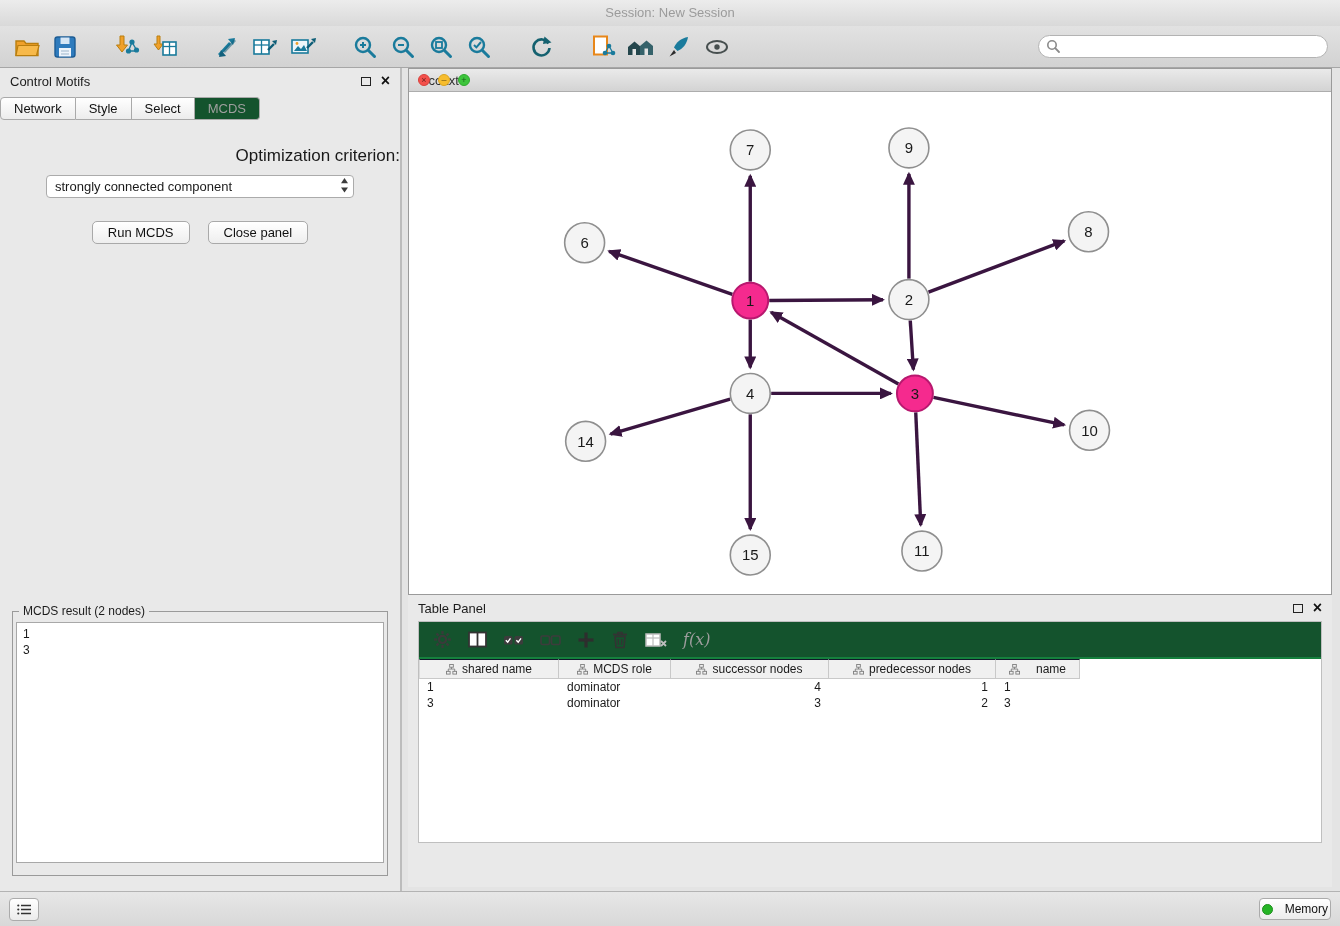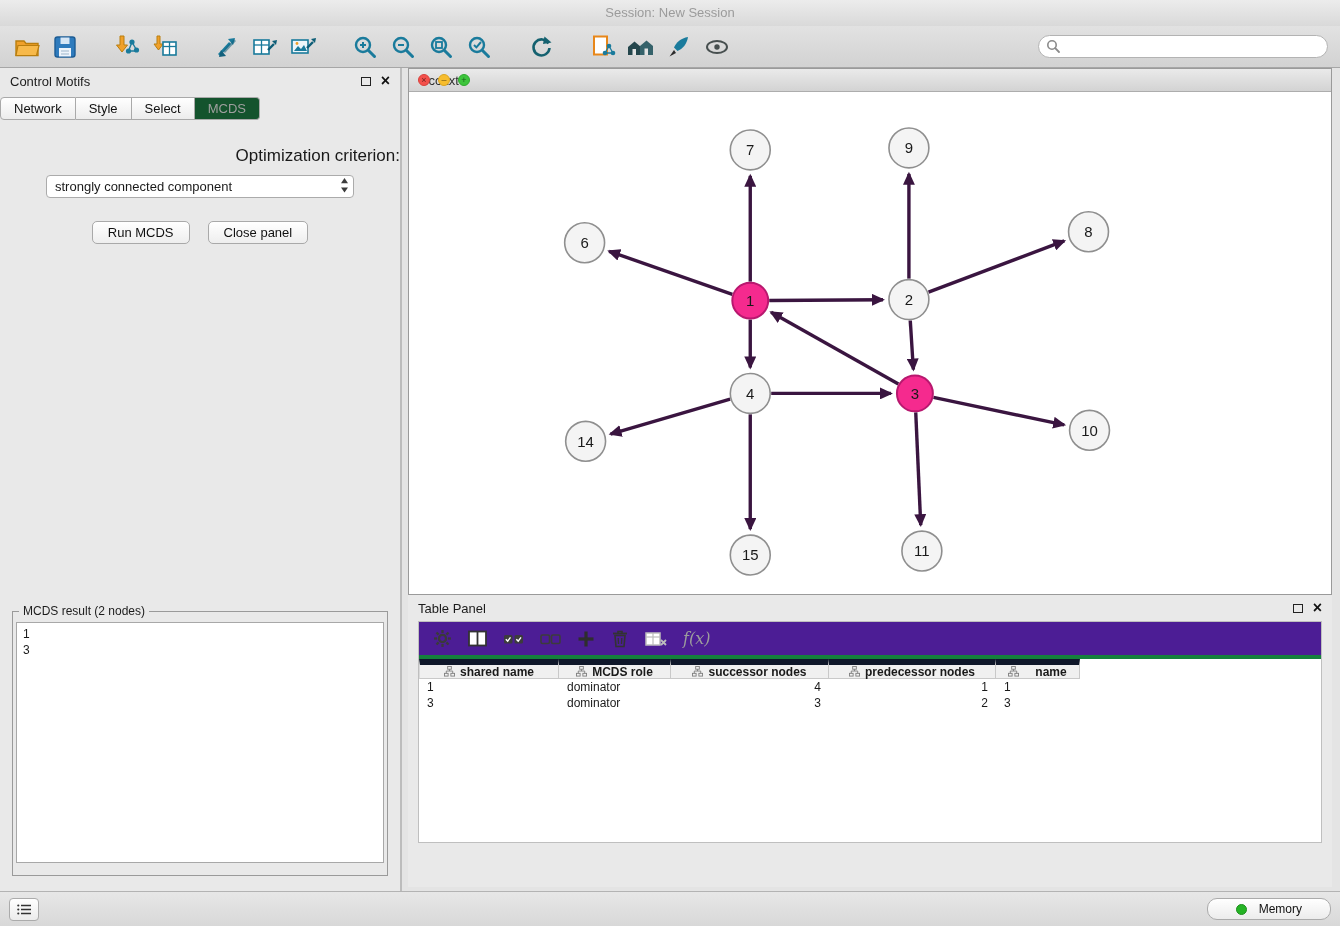--- a/index.html
+++ b/index.html
@@ -82,48 +82,48 @@
   .light.red { background:#f4504b; border:1px solid #d8423d; }
   .light.yellow { background:#f7bd2e; border:1px solid #dba621; }
   .light.green { background:#3dc53c; border:1px solid #2fa92f; }
   .net-title { position:absolute; left:13px; right:0; text-align:left; font-size:13px; color:#2e2e2e; }
   .net-canvas { flex:1; position:relative; background:#fff; }
   #graph-svg { position:absolute; left:0; top:0; width:100%; height:100%; }
   
   .table-panel { height:292px; background:#e9e9e9; display:flex; flex-direction:column; }
   .tp-region { margin:0 10px; border:1px solid #bfbfbf; height:222px; display:flex; flex-direction:column; background:#fff; }
   .tp-toolbar {
-    height:37px; background:#4c1d95; border-bottom:4px solid #15803d;
+    height:37px; background:#14532d; border-bottom:2px solid #15803d;
     display:flex; align-items:center; gap:16px; padding:0 14px; flex:0 0 auto;
   }
   .tp-tool { display:flex; align-items:center; justify-content:center; cursor:pointer; }
   .fx-label { font-family:"DejaVu Serif", serif; font-style:italic; font-size:16px; color:#9d9d9d; }
   .tp-table-header { display:flex; height:20px; font-size:12px; flex:0 0 auto; background:#fff; }
   .th-cell {
     display:flex; align-items:center; justify-content:center; gap:5px;
     background:#f0f0f0; border-right:1px solid #c9c9c9; border-bottom:1px solid #c9c9c9;
-    border-top:6px solid #0f172a; cursor:pointer;font-weight:bold;
+    border-top:1px solid #0f172a; cursor:pointer;
   }
   .th-cell:first-child { border-left:1px solid #dadada; }
   .tp-rows { flex:1; background:#fff; overflow:auto; font-size:12px; }
   .t-row { display:flex; height:16px; line-height:16px; }
   .t-cell { padding:0 8px; overflow:hidden; white-space:nowrap; }
   .tp-tabbar { height:32px; display:flex; justify-content:center; align-items:center; margin:5px 10px 0; }
   
   .statusbar {
     height:35px; background:linear-gradient(#e7e7e7,#d8d8d8); border-top:1px solid #b3b3b3;
     display:flex; align-items:center; padding:0 9px;
   }
   .menu-btn {
     width:30px; height:23px; border:1px solid #ababab; border-radius:4px;
     background:linear-gradient(#ffffff,#ececec); display:flex; align-items:center; justify-content:center; cursor:pointer;
   }
   .memory-btn {
-    margin-left:auto; display:flex; align-items:center; gap:12px; border:1px solid #ababab; border-radius:10px;
-    background:linear-gradient(#ffffff,#ececec); padding:3px 28px; font-size:12px; cursor:pointer; color:#111;
+    margin-left:auto; display:flex; align-items:center; gap:12px; border:1px solid #ababab; border-radius:4px;
+    background:linear-gradient(#ffffff,#ececec); padding:3px 2px; font-size:12px; cursor:pointer; color:#111;
   }
   .green-dot { width:11px; height:11px; border-radius:50%; background:#25b425; border:1px solid #1d8f1d; }
 </style>
 </head>
 <body>
 
 <div class="titlebar">
   <span>Session: New Session</span>
 </div>
 

